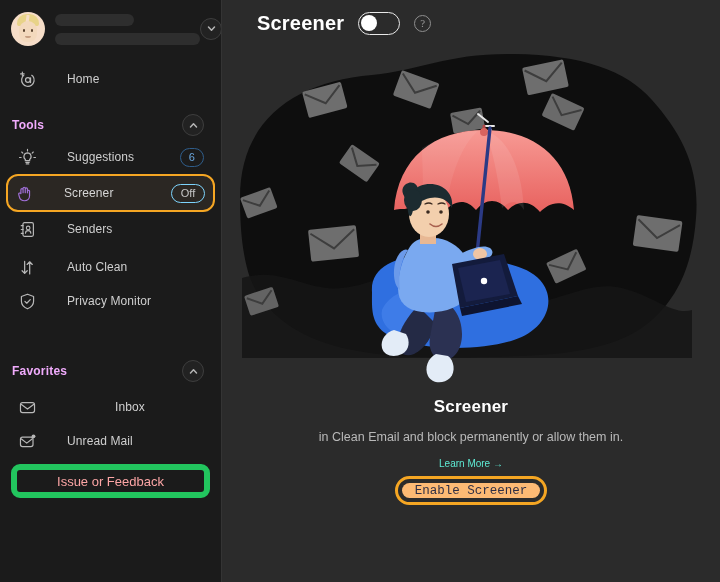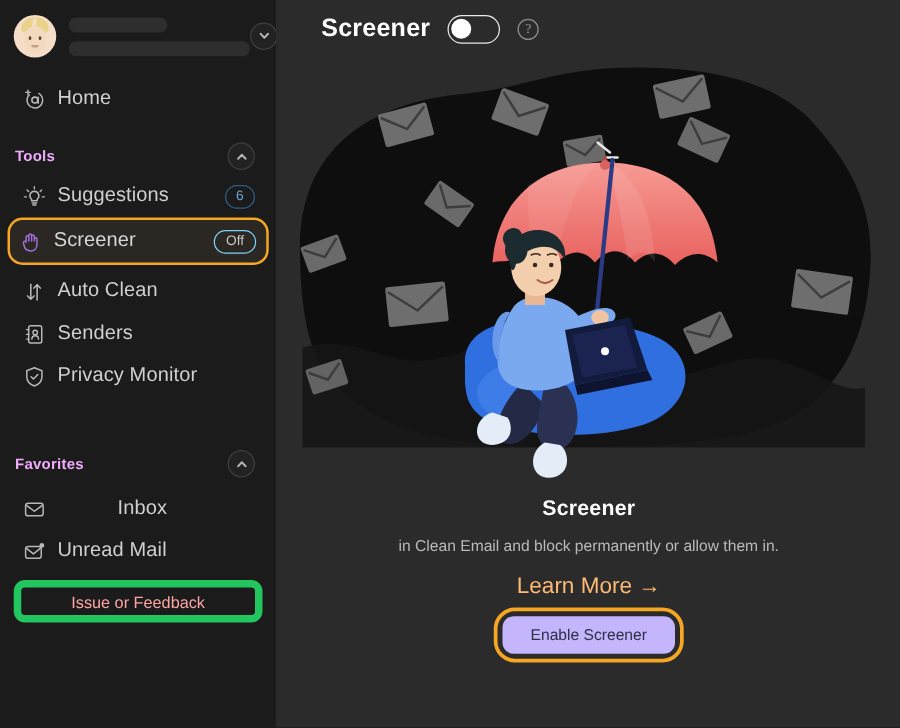--- a/index.html
+++ b/index.html
@@ -128,22 +128,22 @@
   }
   .nav-icon {
     width: 22px; height: 22px;
     flex: 0 0 22px;
     display: flex;
     align-items: center;
     justify-content: center;
     color: #b8b8b8;
   }
   .nav-label {
-    margin-left: 8px;
-    font-size: 16px;
+    margin-left: 29px;
+    font-size: 12px;
     color: #cfcfcf;
     letter-spacing: .1px;
     white-space: nowrap;
   }
   .nav-spacer { flex: 1; }
 
   .badge {
     min-width: 24px;
     height: 19px;
     padding: 0 6px;
@@ -285,47 +285,47 @@
     color: #b9b9b9;
     line-height: 19px;
     white-space: nowrap;
   }
   .card-desc .line2 { display: block; }
 
   .learn-more {
     display: block;
     text-align: center;
     margin-top: 11px;
-    font-size: 18px;
-    color: #fdba74;
+    font-size: 10px;
+    color: #5eead4;
     text-decoration: none;
     cursor: pointer;
   }
 
   .cta-wrap {
     display: flex;
     justify-content: center;
     margin-top: 7px;
   }
   .cta-ring {
     border: 3px solid #f5a623;
     border-radius: 17px;
     padding: 4px;
     display: inline-block;
   }
   .cta-btn {
     width: 138px;
-    height: 30px;
+    height: 15px;
     border-radius: 9px;
-    background: #c4b5fd;
+    background: #fdba74;
     color: #2f2f45;
     font-size: 12.5px;
     border: none;
     cursor: pointer;
-    font-family: Liberation Sans, sans-serif;
+    font-family: Liberation Mono, monospace;
     display: flex;
     align-items: center;
     justify-content: center;
   }
 </style>
 </head>
 <body>
 
 <div id="app">
 
@@ -390,40 +390,40 @@
       <span class="nav-icon">
         <svg width="19" height="19" viewBox="0 0 20 20">
           <path d="M6.2 10.2 V6.0 a1.15 1.15 0 0 1 2.3 0 v3.2 V4.6 a1.15 1.15 0 0 1 2.3 0 v4.6 V5.3 a1.15 1.15 0 0 1 2.3 0 v4.0 V7.4 a1.15 1.15 0 0 1 2.2 0 v5.0 c0 3.0 -2.1 5.2 -5.1 5.2 c-3.0 0 -5.1 -1.8 -5.6 -4.1 l-.7 -2.6 a1.15 1.15 0 0 1 2.0 -1.0 Z" fill="none" stroke="#a06fd8" stroke-width="1.25" stroke-linejoin="round"></path>
         </svg>
       </span>
       <span class="nav-label">Screener</span>
       <span class="nav-spacer"></span>
       <span class="pill-off">Off</span>
     </div>
 
-    <div class="nav-row" style="margin-top:4px;">
-      <span class="nav-icon">
-        <svg width="19" height="19" viewBox="0 0 20 20">
-          <path d="M12.3 16.8 V4.0 M12.3 4.0 L9.6 6.8 M12.3 4.0 L15.0 6.8" fill="none" stroke="#b8b8b8" stroke-width="1.3" stroke-linecap="round" stroke-linejoin="round"></path>
-          <path d="M7.0 3.6 V16.2 M7.0 16.2 L4.3 13.4 M7.0 16.2 L9.7 13.4" fill="none" stroke="#b8b8b8" stroke-width="1.3" stroke-linecap="round" stroke-linejoin="round"></path>
-        </svg>
-      </span>
-      <span class="nav-label">Auto Clean</span>
-    </div>
-
     <div class="nav-row">
       <span class="nav-icon">
         <svg width="19" height="19" viewBox="0 0 20 20">
           <rect x="5.2" y="2.8" width="11.0" height="14.4" rx="1.6" fill="none" stroke="#b8b8b8" stroke-width="1.25"></rect>
           <path d="M3.4 6.0 h2.0 M3.4 10.0 h2.0 M3.4 14.0 h2.0" stroke="#b8b8b8" stroke-width="1.25" stroke-linecap="round"></path>
           <circle cx="10.7" cy="8.4" r="1.9" fill="none" stroke="#b8b8b8" stroke-width="1.2"></circle>
           <path d="M7.9 14.0 c0 -1.8 1.3 -2.8 2.8 -2.8 c1.5 0 2.8 1.0 2.8 2.8" fill="none" stroke="#b8b8b8" stroke-width="1.2" stroke-linecap="round"></path>
         </svg>
       </span>
       <span class="nav-label">Senders</span>
+    </div>
+
+    <div class="nav-row" style="margin-top:4px;">
+      <span class="nav-icon">
+        <svg width="19" height="19" viewBox="0 0 20 20">
+          <path d="M12.3 16.8 V4.0 M12.3 4.0 L9.6 6.8 M12.3 4.0 L15.0 6.8" fill="none" stroke="#b8b8b8" stroke-width="1.3" stroke-linecap="round" stroke-linejoin="round"></path>
+          <path d="M7.0 3.6 V16.2 M7.0 16.2 L4.3 13.4 M7.0 16.2 L9.7 13.4" fill="none" stroke="#b8b8b8" stroke-width="1.3" stroke-linecap="round" stroke-linejoin="round"></path>
+        </svg>
+      </span>
+      <span class="nav-label">Auto Clean</span>
     </div>
 
     <div class="nav-row">
       <span class="nav-icon">
         <svg width="19" height="19" viewBox="0 0 20 20">
           <path d="M10 2.3 L16.4 4.8 v5.0 c0 4.0 -3.1 6.6 -6.4 7.9 c-3.3 -1.3 -6.4 -3.9 -6.4 -7.9 V4.8 Z" fill="none" stroke="#b8b8b8" stroke-width="1.25" stroke-linejoin="round"></path>
           <path d="M7.3 9.9 L9.2 11.8 L12.9 8.0" fill="none" stroke="#b8b8b8" stroke-width="1.3" stroke-linecap="round" stroke-linejoin="round"></path>
         </svg>
       </span>
       <span class="nav-label">Privacy Monitor</span>

